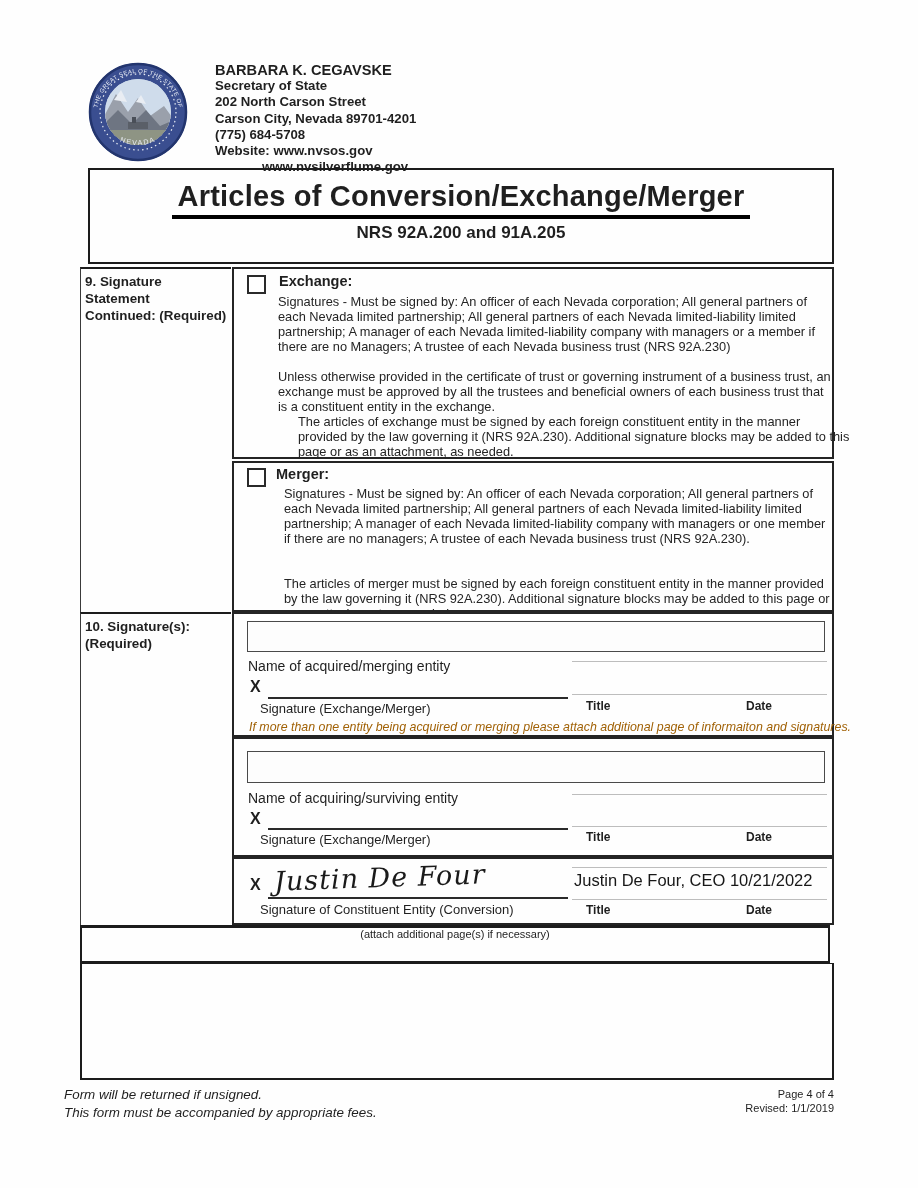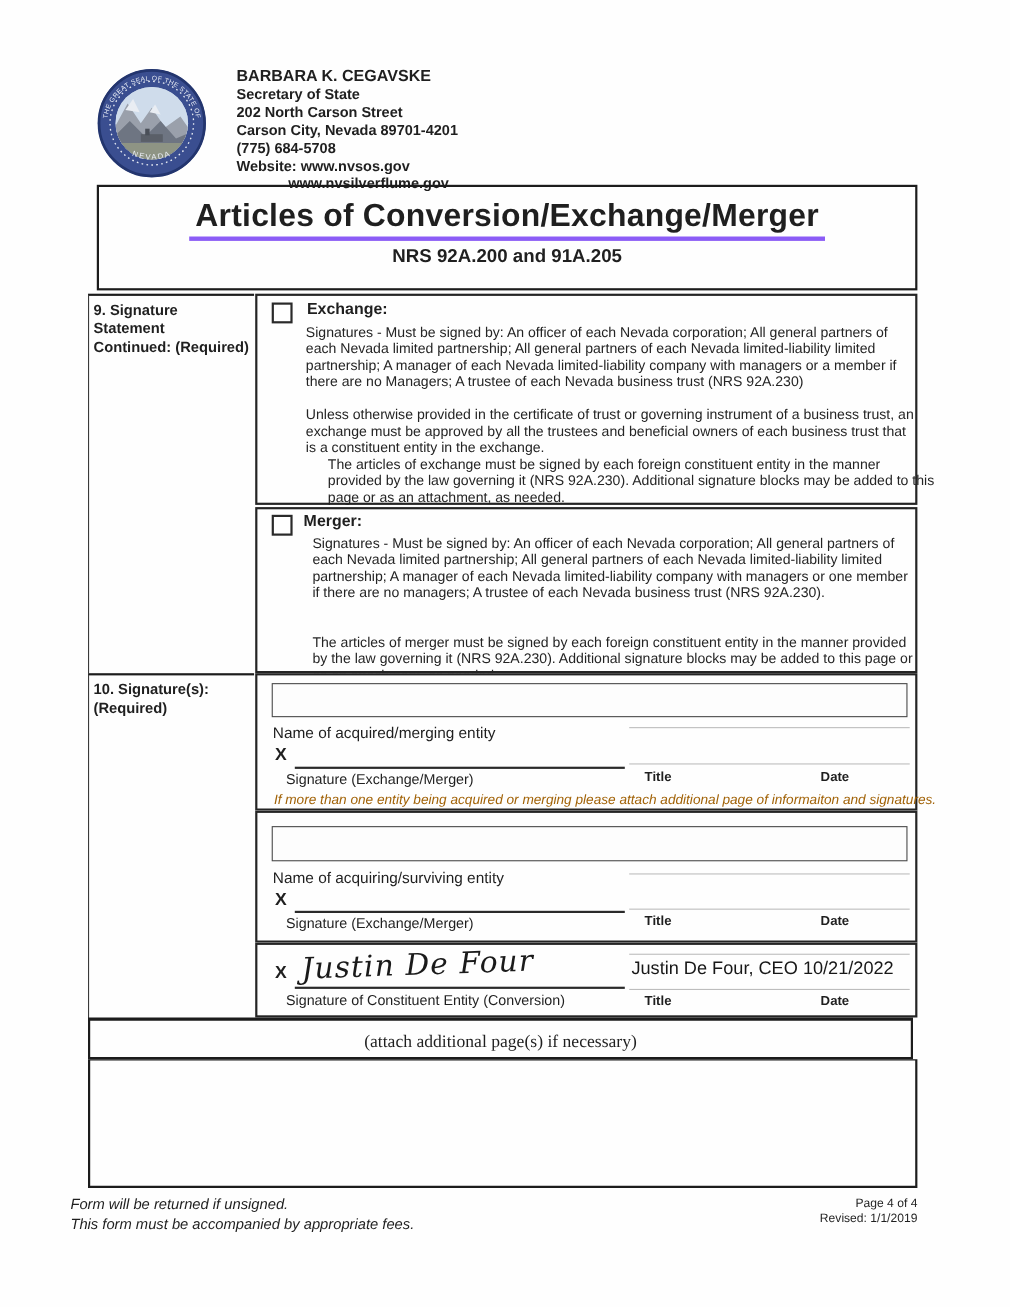--- a/index.html
+++ b/index.html
@@ -8,21 +8,21 @@
   .abs{position:absolute;}
 
   
   .hdr-text{left:215px;top:62px;font-weight:bold;line-height:16.2px;font-size:13.2px;}
   .hdr-name{font-size:14.6px;}
   .hdr-web2{padding-left:47px;}
 
   
   .title-box{left:88px;top:168px;width:742px;height:92px;border:2px solid #1c1c1c;text-align:center;}
   .title-main{display:inline-block;margin-top:10px;font-size:29px;font-weight:bold;
-              border-bottom:4px solid #8b5cf6;padding:0 6px 2px 6px;letter-spacing:0.2px;}
+              border-bottom:4px solid #000000;padding:0 6px 2px 6px;letter-spacing:0.2px;}
   .title-sub{margin-top:4px;font-size:17px;font-weight:bold;}
 
   
   .cell-label9{left:80px;top:267px;width:150px;height:343px;border-left:1.5px solid #3a3a3a;border-top:2.5px solid #1c1c1c;}
   .cell-label10{left:80px;top:612px;width:150px;height:313px;border-left:1.5px solid #3a3a3a;border-top:2.5px solid #1c1c1c;}
   .cell-label-text{margin:5px 2px 0 4px;font-weight:bold;font-size:13.4px;line-height:16.8px;}
 
   .box{border:2px solid #242424;background:#fefefe;}
   .box-exchange{left:232px;top:267px;width:598px;height:188px;}
   .box-merger{left:232px;top:461px;width:598px;height:147px;}
@@ -44,21 +44,21 @@
   .gray-line{border-top:1.5px solid #bdbdbd;}
   .note-italic{font-style:italic;font-size:12.4px;color:#a16207;}
 
   .cursive-sig{font-family:"DejaVu Serif",serif;font-style:italic;font-size:27px;color:#1a1a1a;
                transform:rotate(-2deg);letter-spacing:1px;white-space:nowrap;}
   .typed-line{font-size:16.5px;color:#171717;white-space:nowrap;}
 
   .band-include{left:80px;top:925px;width:750px;height:38px;border:2px solid #1c1c1c;border-top-width:3px;
                 text-align:center;box-sizing:border-box;}
   .band-l1{margin-top:3px;font-weight:bold;font-size:14px;}
-  .band-l2{font-size:16px;margin-top:11px;font-family:Liberation Serif, serif;}
+  .band-l2{font-size:11px;margin-top:0;}
   .box-bottom{left:80px;top:963px;width:750px;height:114px;border:2px solid #1c1c1c;border-top-width:1.5px;}
 
   .footer-left{left:64px;top:1086px;font-style:italic;font-size:13.4px;line-height:17.5px;}
   .footer-right{right:84px;top:1088px;font-size:11px;line-height:13.5px;text-align:right;}
 </style>
 </head>
 <body>
 
 <div class="page">
 

